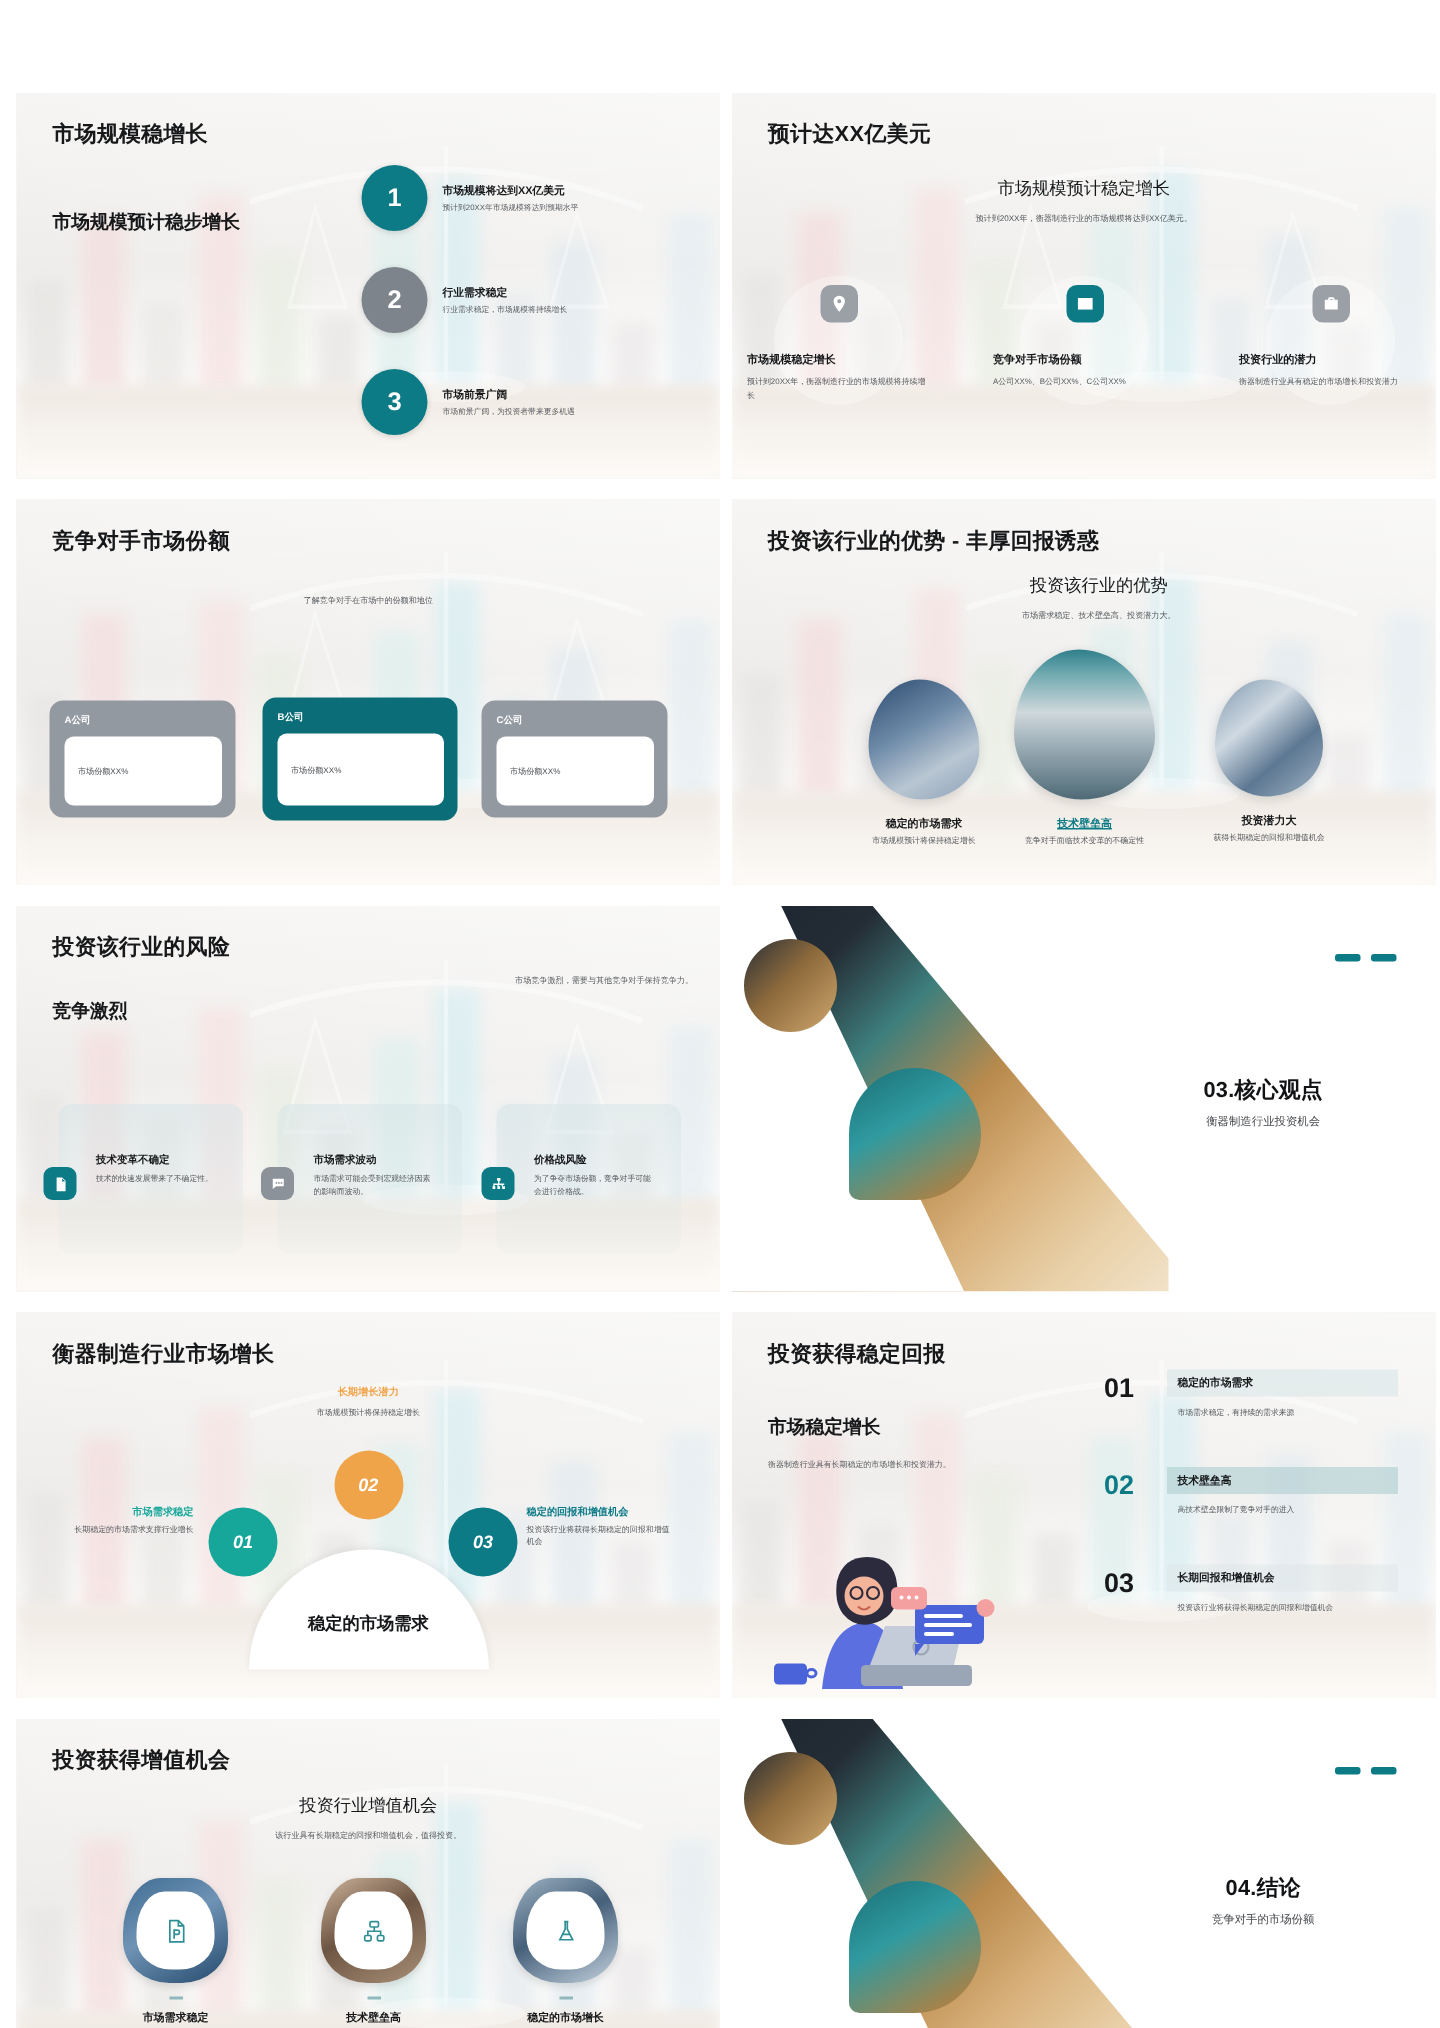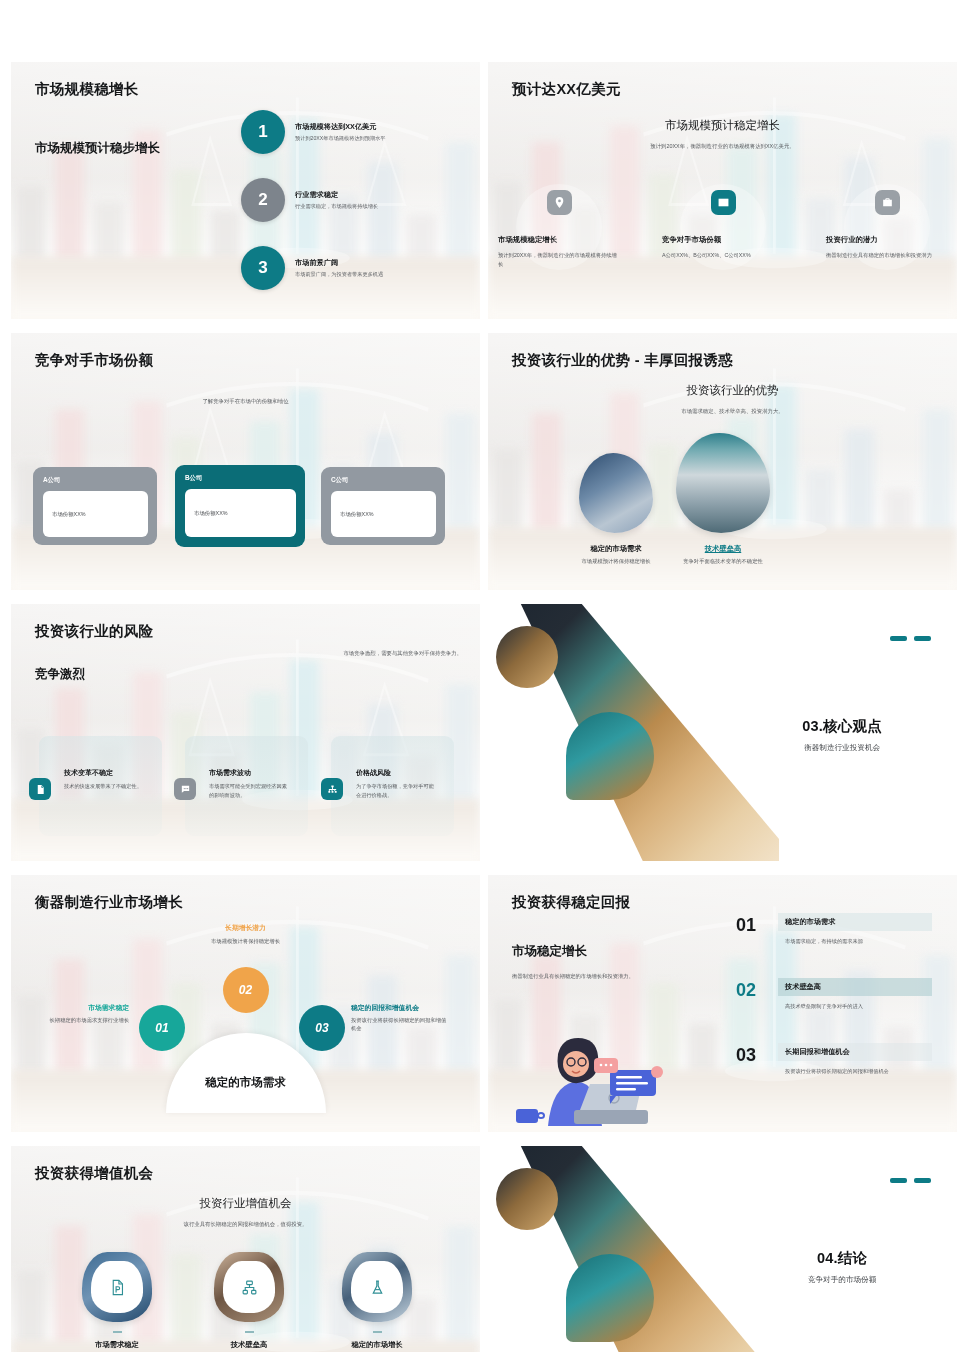--- a/index.html
+++ b/index.html
@@ -400,20 +400,25 @@
       <div class="s4-h" style="margin-top:11px;">稳定的市场需求</div>
       <div class="s4-p">市场规模预计将保持稳定增长</div>
     </div>
 
     <div class="s4-col" style="left:165px; top:100px;">
       <div class="blob" style="width:94px;height:100px;background:linear-gradient(180deg,#2e7f8b 0%,#6fa9b0 16%,#cfd8dc 42%,#8fa2ac 70%,#4e6a76 100%);"></div>
       <div class="s4-h accent" style="margin-top:11px;text-decoration:underline;">技术壁垒高</div>
       <div class="s4-p">竞争对手面临技术变革的不确定性</div>
     </div>
 
+    <div class="s4-col" style="left:288px; top:120px;">
+      <div class="blob" style="width:72px;height:78px;background:linear-gradient(140deg,#7f98ad,#cfd9e2 35%,#5d7892 65%,#9fb2c3);"></div>
+      <div class="s4-h" style="margin-top:11px;">投资潜力大</div>
+      <div class="s4-p">获得长期稳定的回报和增值机会</div>
+    </div>
   </div>
 
   <div class="slide">
     <div class="bg">
       <div class="wash"></div>
       <div class="bars">
         <i style="height:38%;background:#e7e5e3"></i>
           <i style="height:58%;background:#f4dede"></i>
         <i style="height:30%;background:#eae8e6"></i>
           <i style="height:66%;background:#f6e3e3"></i>

